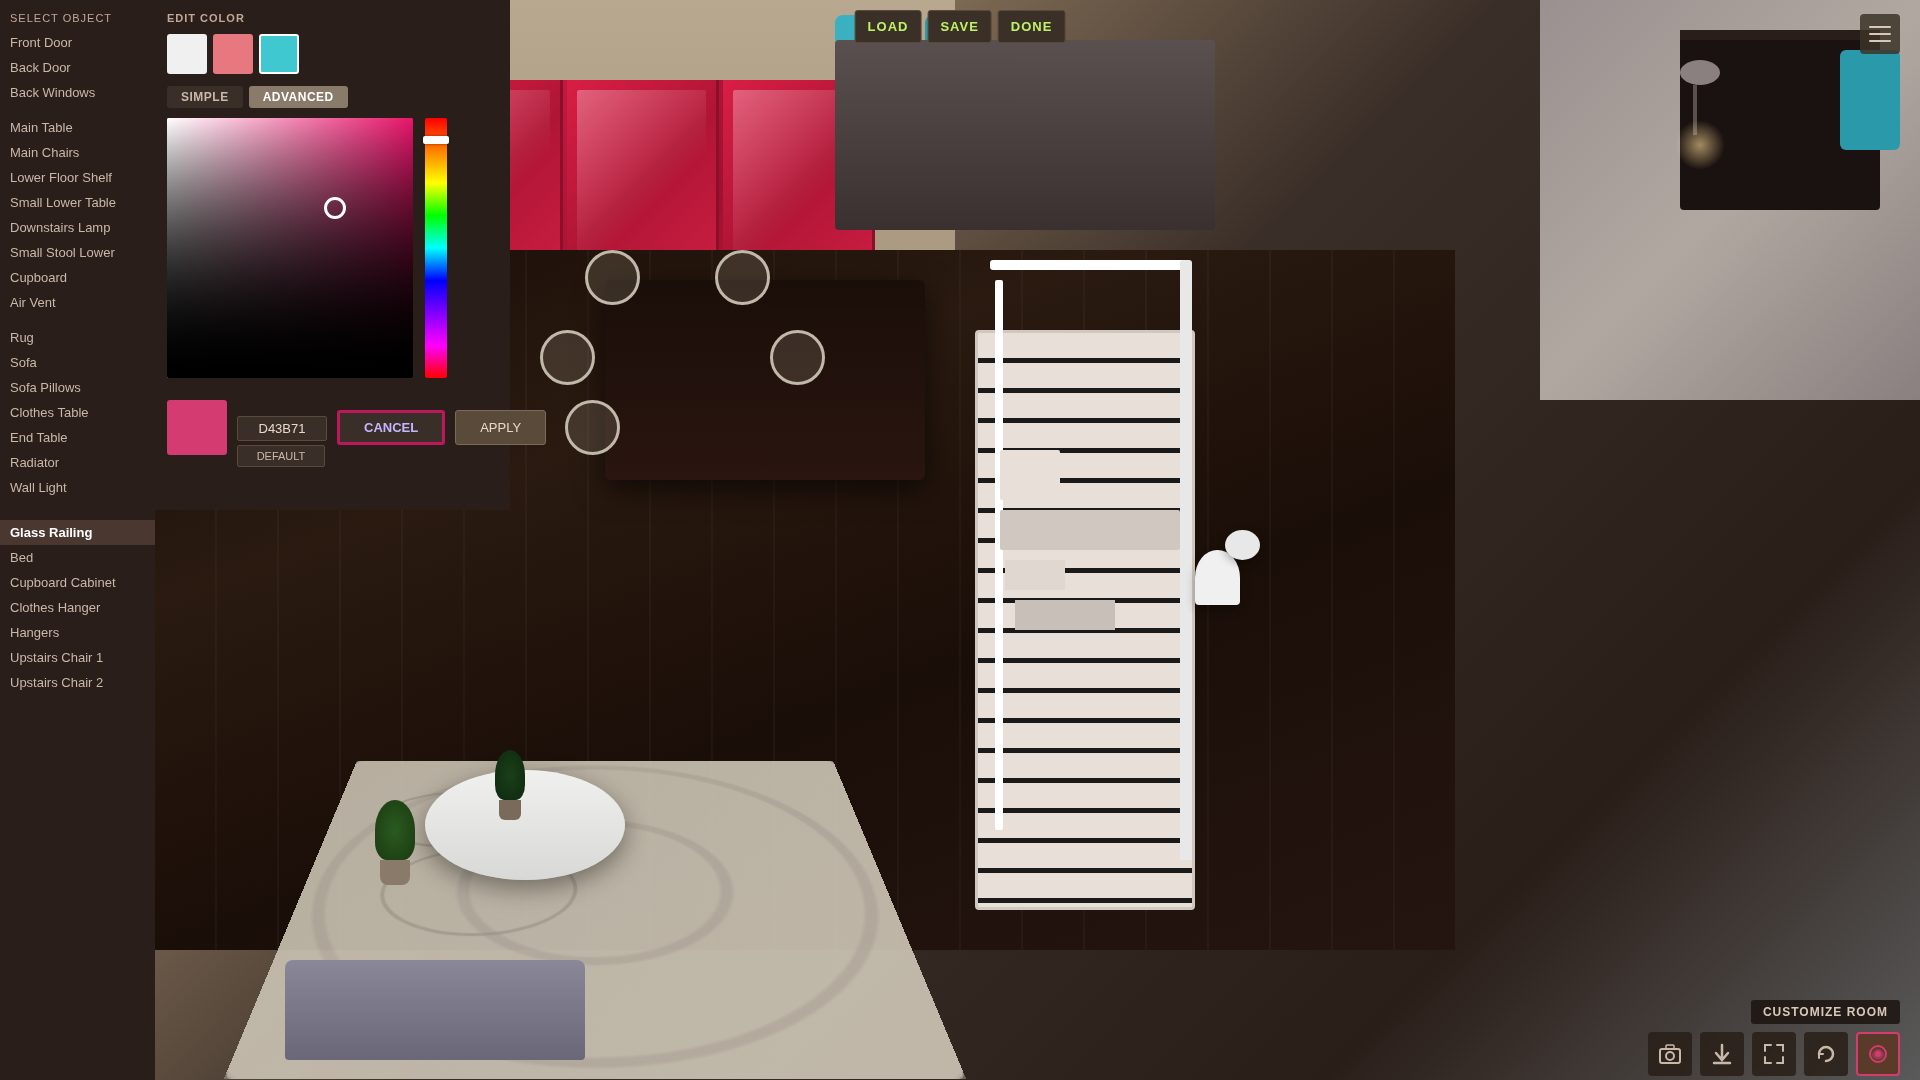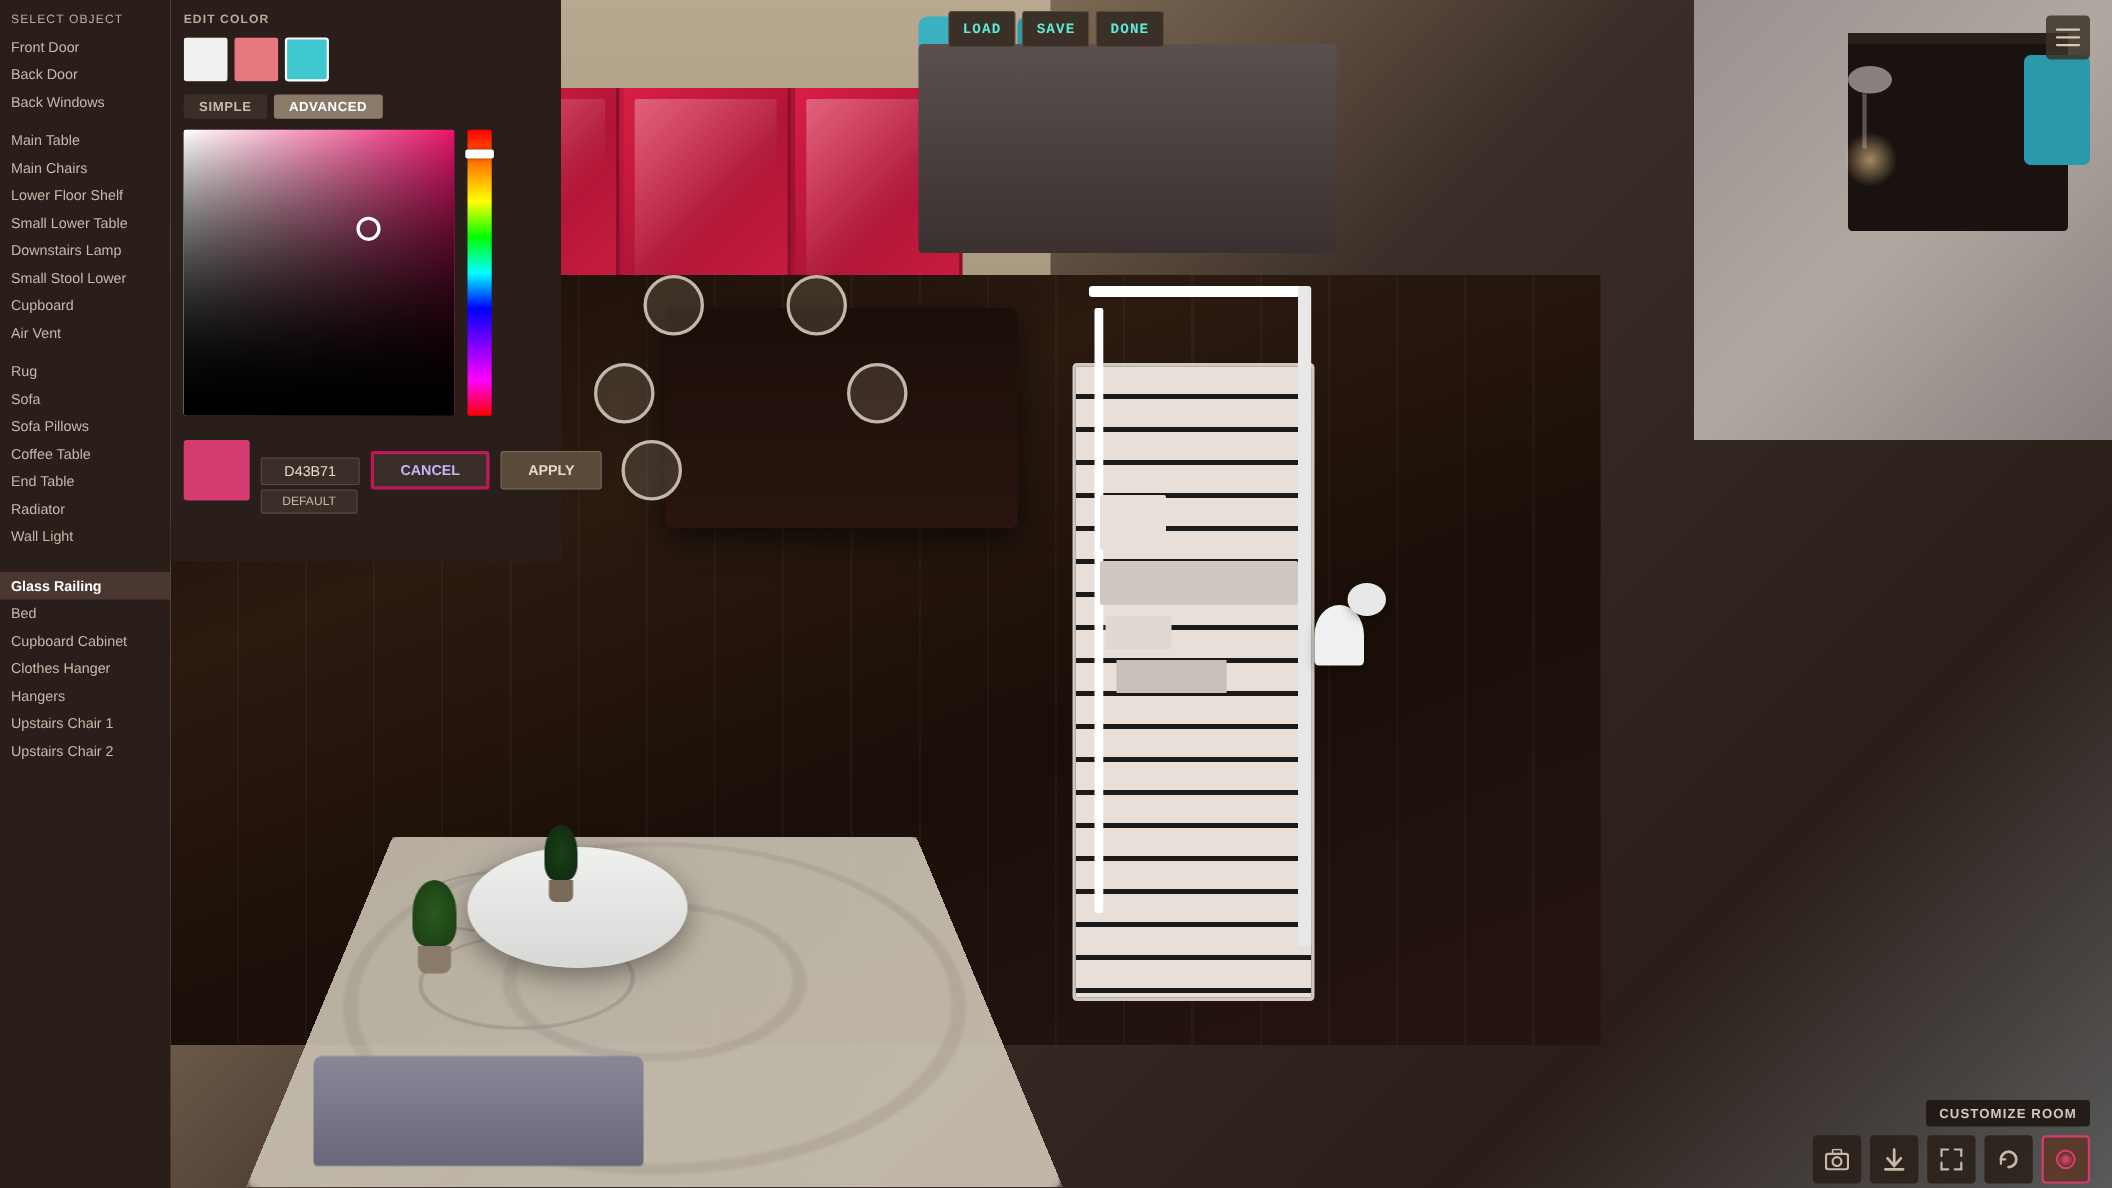--- a/index.html
+++ b/index.html
@@ -389,45 +389,44 @@
       font-weight: bold;
     }
     .apply-btn {
       background: #5a4a3a;
       border: 1px solid #7a6a5a;
       color: #e8d8c8;
       padding: 7px 24px;
       font-size: 13px;
       border-radius: 3px;
       cursor: pointer;
-      font-weight: bold;
+      font-weight: normal;
     }
 
     
     #top-toolbar {
       position: absolute;
       top: 10px;
       left: 50%;
       transform: translateX(-50%);
       display: flex;
       gap: 6px;
       z-index: 20;
     }
     .toolbar-btn {
       background: #3a3028;
       border: 1px solid #5a4a38;
-      color: #5eead4;
+      color: #bef264;
       padding: 8px 12px;
       font-size: 13px;
       font-weight: bold;
       letter-spacing: 1px;
       border-radius: 3px;
       cursor: pointer;
       text-transform: uppercase;
-      font-family: Liberation Mono, monospace;
     }
 
     
     #hamburger {
       position: absolute;
       top: 14px; right: 20px;
       width: 40px;
       height: 40px;
       background: rgba(60,50,40,0.85);
       border-radius: 4px;
@@ -702,21 +701,21 @@
   <div class="sidebar-item">Lower Floor Shelf</div>
   <div class="sidebar-item">Small Lower Table</div>
   <div class="sidebar-item">Downstairs Lamp</div>
   <div class="sidebar-item">Small Stool Lower</div>
   <div class="sidebar-item">Cupboard</div>
   <div class="sidebar-item">Air Vent</div>
   <div class="sidebar-spacer"></div>
   <div class="sidebar-item">Rug</div>
   <div class="sidebar-item">Sofa</div>
   <div class="sidebar-item">Sofa Pillows</div>
-  <div class="sidebar-item">Coffee Table</div>
+  <div class="sidebar-item">Clothes Table</div>
   <div class="sidebar-item">End Table</div>
   <div class="sidebar-item">Radiator</div>
   <div class="sidebar-item">Wall Light</div>
   <div class="sidebar-item active">Glass Railing</div>
   <div class="sidebar-item">Bed</div>
   <div class="sidebar-item">Cupboard Cabinet</div>
   <div class="sidebar-item">Clothes Hanger</div>
   <div class="sidebar-item">Hangers</div>
   <div class="sidebar-item">Upstairs Chair 1</div>
   <div class="sidebar-item">Upstairs Chair 2</div>

